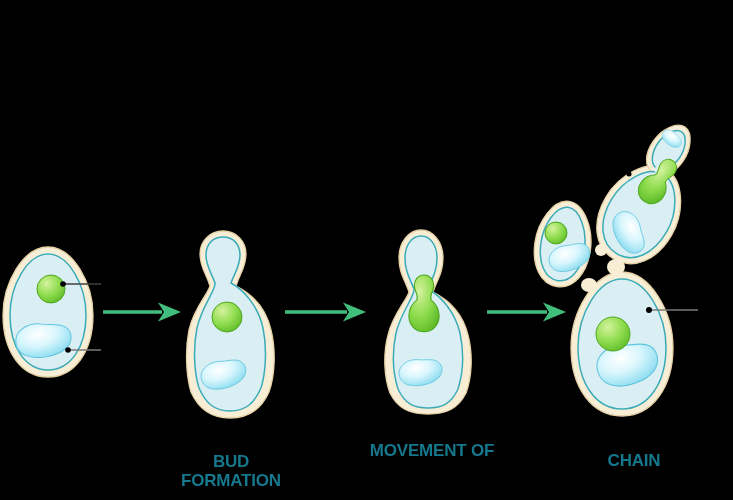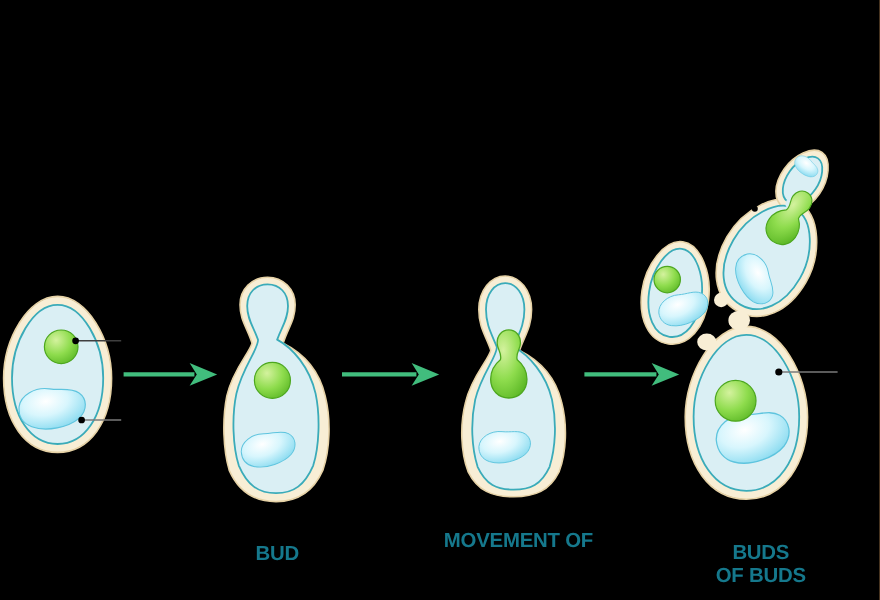--- a/index.html
+++ b/index.html
@@ -113,22 +113,22 @@
     <circle cx="613" cy="334" r="17" fill="url(#gNuc)" stroke="#4da71f" stroke-width="1"></circle>
 
     <line x1="649" y1="310" x2="698" y2="310" stroke="#7a7a7a" stroke-width="1.4"></line>
     <circle cx="649" cy="310" r="3" fill="#000000"></circle>
     <circle cx="629" cy="174" r="2.5" fill="#000000"></circle>
   </g>
 </svg>
 
   <div class="stage-label" style="left:156px;top:452px;width:150px;">
     <span>BUD</span>
+    <span>FORMATION</span>
   </div>
   <div class="stage-label" style="left:352px;top:441px;width:160px;">
     <span>MOVEMENT OF</span>
   </div>
   <div class="stage-label" style="left:569px;top:451px;width:130px;">
-    <span>BUDS</span>
-    <span>OF BUDS</span>
+    <span>CHAIN</span>
   </div>
 
 </div>
 
 </body></html>

